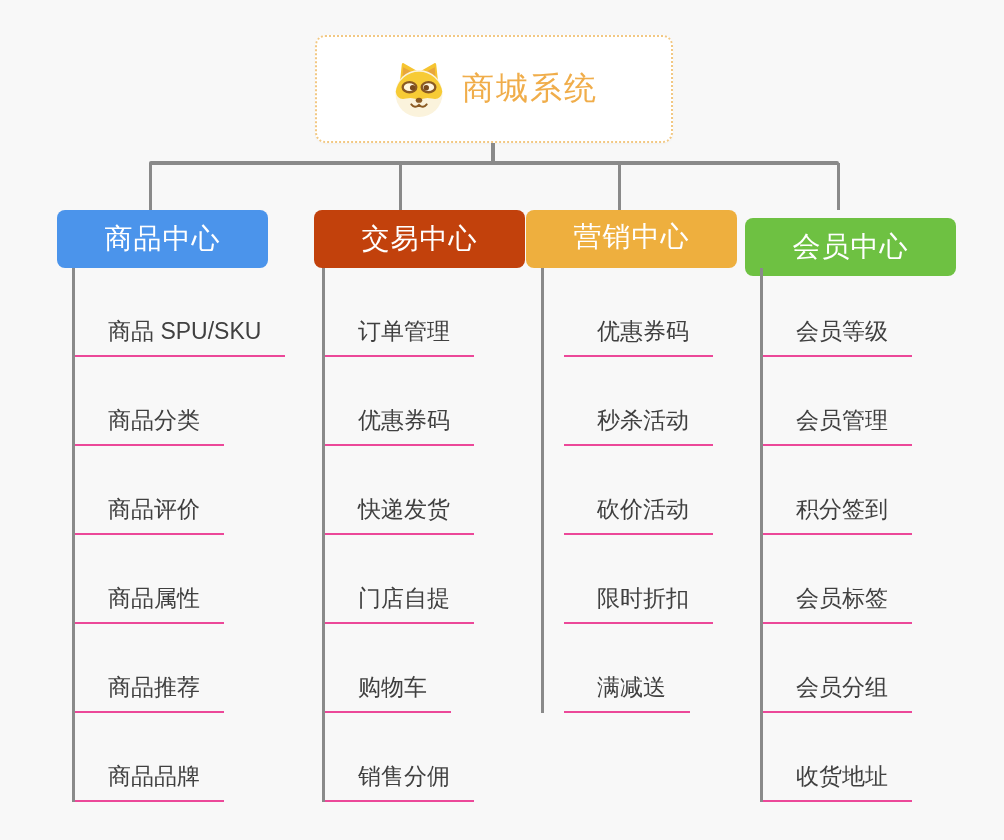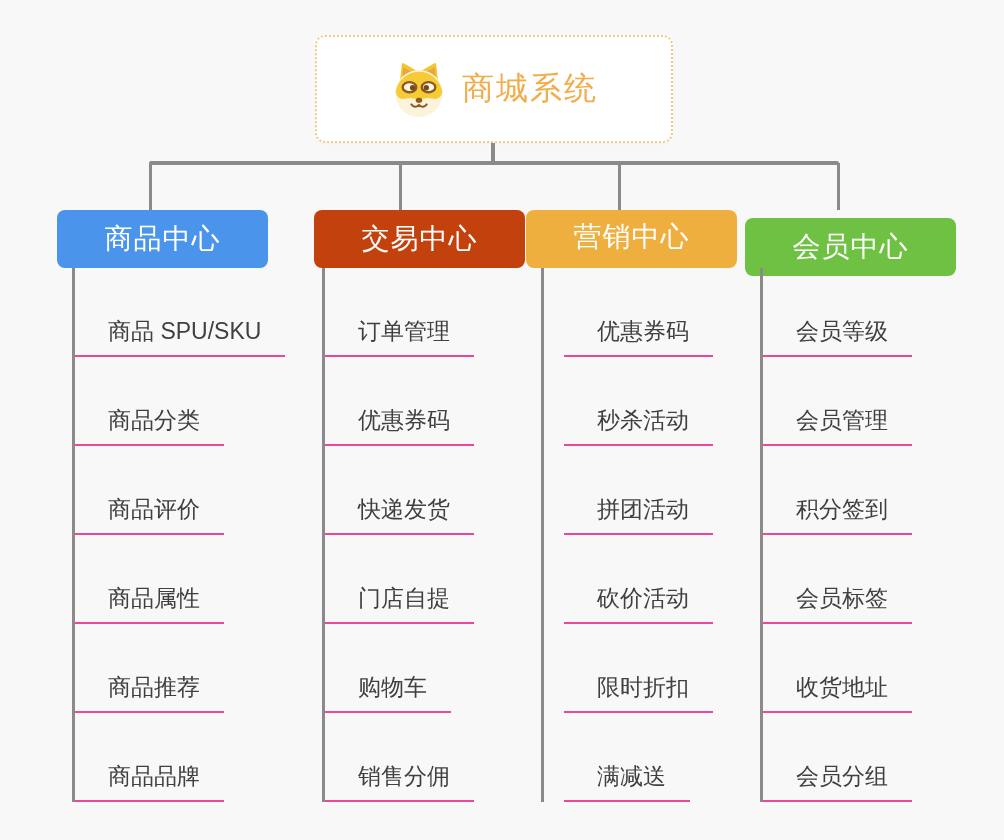--- a/index.html
+++ b/index.html
@@ -138,29 +138,28 @@
     <div class="leaf">快递发货</div>
     <div class="leaf">门店自提</div>
     <div class="leaf">购物车</div>
     <div class="leaf">销售分佣</div>
   </div>
 
   <div class="branch-header header-3" style="background-color: rgb(238, 175, 62);">营销中心</div>
   <div class="leaves leaves-3">
     <div class="leaf">优惠券码</div>
     <div class="leaf">秒杀活动</div>
-    <div class="leaf">拼团活动</div>
     <div class="leaf">砍价活动</div>
     <div class="leaf">限时折扣</div>
     <div class="leaf">满减送</div>
   </div>
 
   <div class="branch-header header-4" style="background-color: rgb(110, 193, 66);">会员中心</div>
   <div class="leaves leaves-4">
     <div class="leaf">会员等级</div>
     <div class="leaf">会员管理</div>
     <div class="leaf">积分签到</div>
     <div class="leaf">会员标签</div>
+    <div class="leaf">会员分组</div>
     <div class="leaf">收货地址</div>
-    <div class="leaf">会员分组</div>
   </div>
 
 </div>
 
 </body></html>

